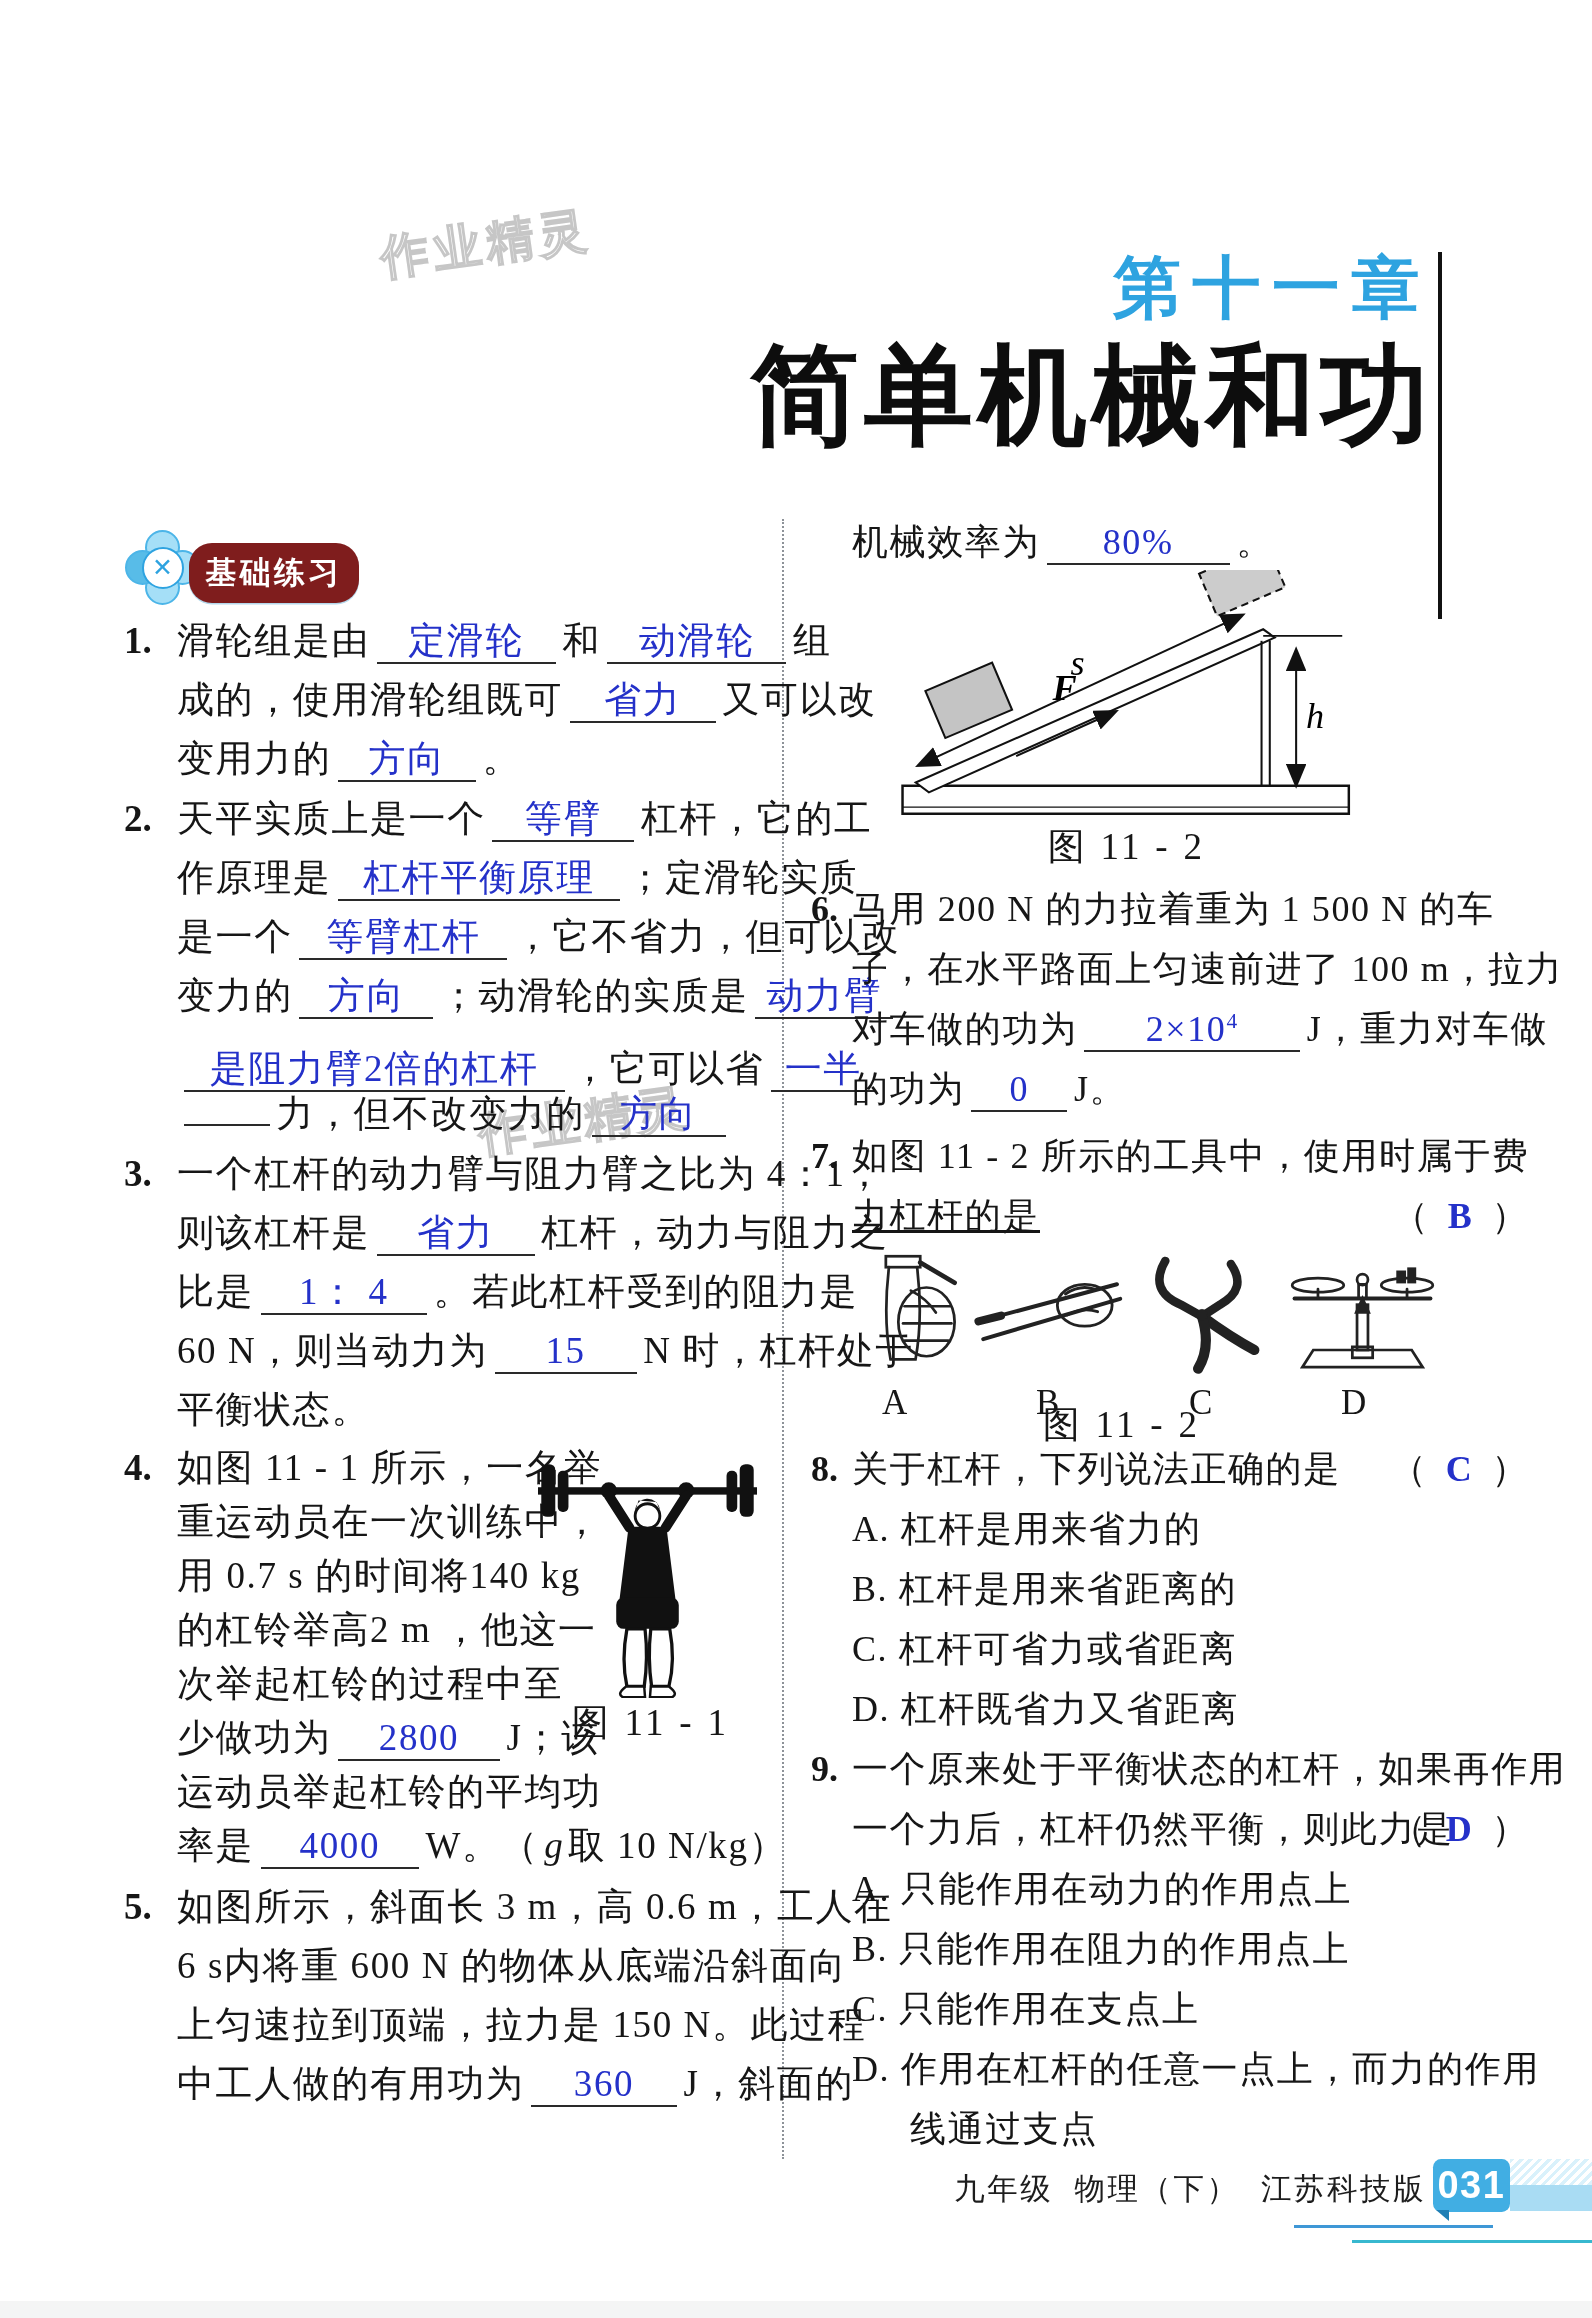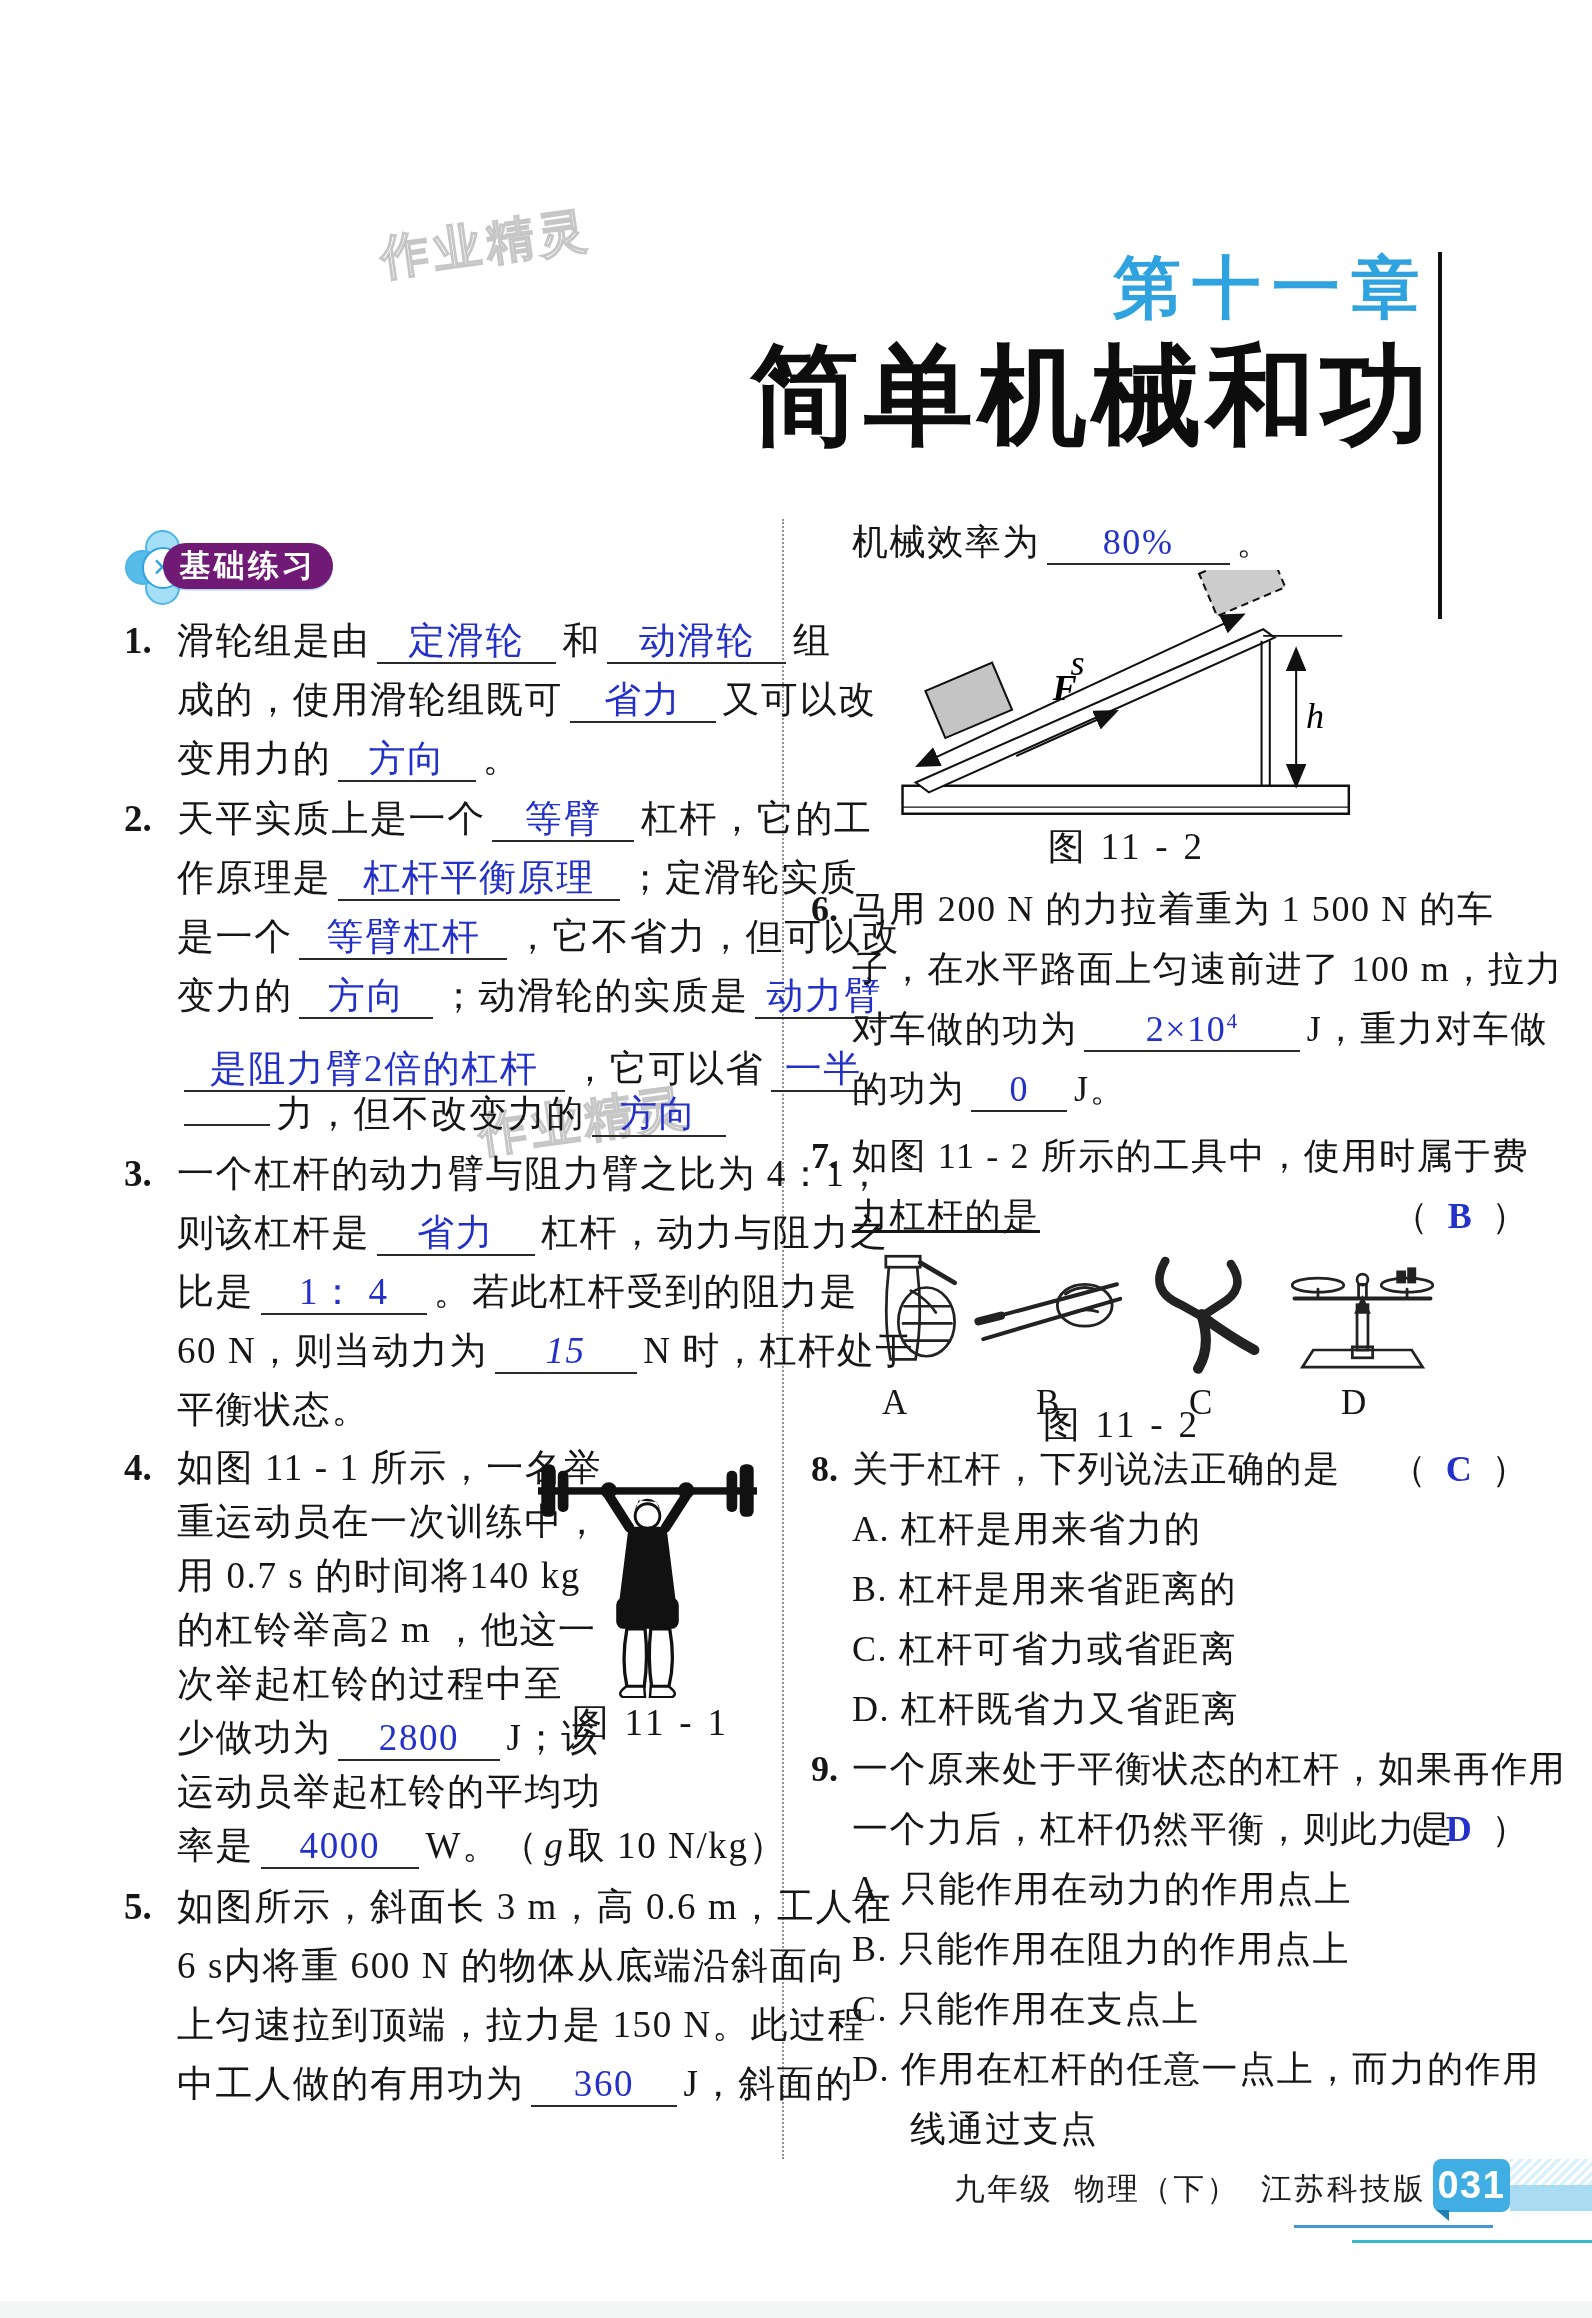--- a/index.html
+++ b/index.html
@@ -25,22 +25,22 @@
     position:absolute;font-family:"Liberation Sans","DejaVu Sans",sans-serif;
     font-size:48px;font-weight:bold;letter-spacing:5px;
     color:transparent;-webkit-text-stroke:1.3px #c6c6c6;
     transform:rotate(-8deg);white-space:nowrap;
   }
   .wm1{left:380px;top:212px;}
   .wm2{left:478px;top:1089px;}
   
   .badge{position:absolute;left:125px;top:525px;width:247px;height:71px;}
   .badge .pill{
-    position:absolute;left:38px;top:18px;width:170px;height:46px;border-radius:23px;
-    background:#701a75;color:#fff;display:flex;align-items:center;justify-content:center;
+    position:absolute;left:64px;top:18px;width:170px;height:60px;border-radius:23px;
+    background:#7f1d1d;color:#fff;display:flex;align-items:center;justify-content:center;
     font-family:"Liberation Sans","DejaVu Sans",sans-serif;
     font-size:31px;font-weight:bold;letter-spacing:3.3px;
     box-shadow:0 1.6px 0 rgba(41,141,199,.35);
   }
   .flower{position:absolute;left:0;top:5px;width:72px;height:72px;}
   .petal{position:absolute;width:31px;height:31px;border-radius:50%;background:#a5dff7;border:2.5px solid #4cb5e8;}
   .p1{left:20px;top:0;} .p2{left:40px;top:20px;} .p3{left:20px;top:40px;} .p4{left:0;top:20px;background:#58bce8;}
   .fcenter{
     position:absolute;left:16.5px;top:16.5px;width:38px;height:38px;border-radius:50%;
     background:#fff;border:2.5px solid #2ea3e0;color:#2ea3e0;
@@ -136,21 +136,21 @@
         <div class="line" style="height: 59px; line-height: 59px;"><span class="blank" style="min-width: 371px;"><span class="ans">是阻力臂2倍的杠杆</span></span><span class="txt">，它可以省</span><span class="blank" style="min-width: 95px; margin-top: 25px;"><span class="ans">一半</span></span></div>
         <div class="line" style="height: 59px; line-height: 59px;"><span class="blank" style="min-width: 76px;"><span class="ans"></span></span><span class="txt">力，但不改变力的</span><span class="blank" style="min-width: 124px;"><span class="ans">方向</span></span></div>
       </div>
     </div>
     <div class="q" style="top: 1144px; left: 0px; width: 659px; font-size: 37px;">
       <span class="qnum" style="width: 53px; line-height: 59px;">3.</span>
       <div class="qbody">
         <div class="line" style="height: 59px; line-height: 59px;"><span class="txt">一个杠杆的动力臂与阻力臂之比为 4：1，</span></div>
         <div class="line" style="height: 59px; line-height: 59px;"><span class="txt">则该杠杆是</span><span class="blank" style="min-width: 148px;"><span class="ans">省力</span></span><span class="txt">杠杆，动力与阻力之</span></div>
         <div class="line" style="height: 59px; line-height: 59px;"><span class="txt">比是</span><span class="blank" style="min-width: 156px;"><span class="ans">1： 4</span></span><span class="txt">。若此杠杆受到的阻力是</span></div>
-        <div class="line" style="height: 59px; line-height: 59px;"><span class="txt">60 N，则当动力为</span><span class="blank" style="min-width: 132px; font-style: italic;"><span class="ans">15</span></span><span class="txt">N 时，杠杆处于</span></div>
+        <div class="line" style="height: 59px; line-height: 59px;"><span class="txt">60 N，则当动力为</span><span class="blank" style="min-width: 132px;"><span class="ans">15</span></span><span class="txt">N 时，杠杆处于</span></div>
         <div class="line" style="height: 59px; line-height: 59px;"><span class="txt">平衡状态。</span></div>
       </div>
     </div>
     <div class="q" style="top: 1441px; left: 0px; width: 659px; font-size: 37px;">
       <span class="qnum" style="width: 53px; line-height: 54px;">4.</span>
       <div class="qbody" style="max-width: 392px;">
         <div class="line" style="height: 54px; line-height: 54px;"><span class="txt">如图 11 - 1 所示，一名举</span></div>
         <div class="line" style="height: 54px; line-height: 54px;"><span class="txt">重运动员在一次训练中，</span></div>
         <div class="line" style="height: 54px; line-height: 54px;"><span class="txt">用 0.7 s 的时间将140 kg</span></div>
         <div class="line" style="height: 54px; line-height: 54px;"><span class="txt">的杠铃举高2 m ，他这一</span></div>

